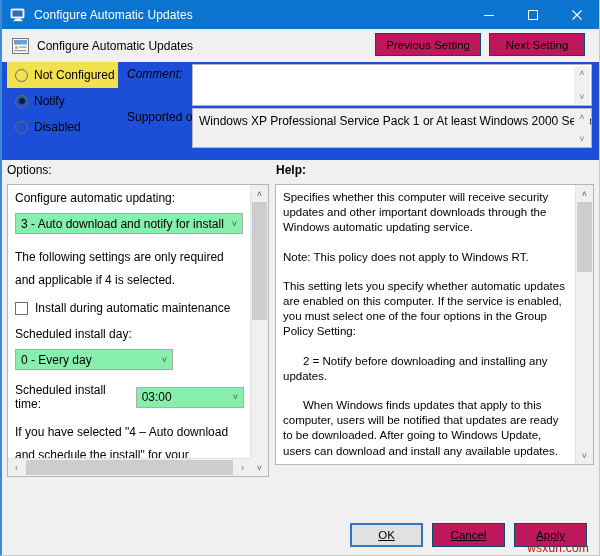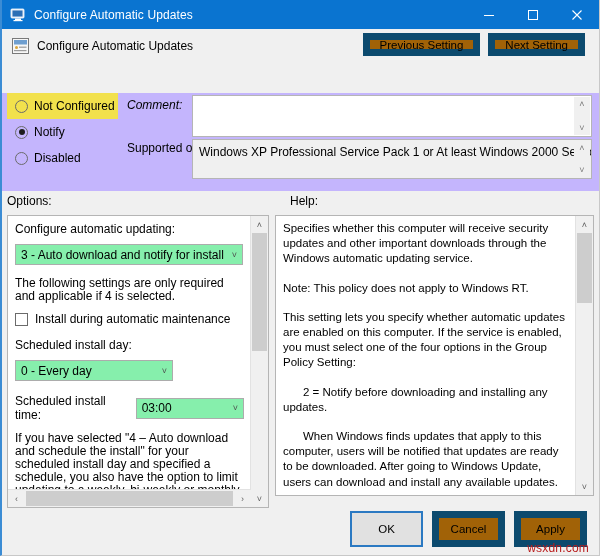--- a/index.html
+++ b/index.html
@@ -88,38 +88,37 @@
     position: absolute;
     right: 14px;
     top: 4px;
     display: flex;
     gap: 8px;
   }
   .btn {
     font-family: "Liberation Sans", sans-serif;
     font-size: 11.5px;
     color: #000000;
-    background: #a16207;
-    border: 7px solid #0c4a6e;
+    background: #be185d;
+    border: 1px solid #0c4a6e;
     height: 23px;
     padding: 0 10px;
     box-sizing: border-box;
     display: inline-flex;
     align-items: center;
     justify-content: center;
     white-space: nowrap;
   }
   .btn.wide { min-width: 96px; }
 
   
   .state-block {
     position: relative;
     height: 98px;
-    background: #c4b5fd;
-    margin-top: 31px;
+    background: #1d4ed8;
   }
   .radio-col {
     position: absolute;
     left: 5px;
     top: 0px;
     width: 120px;
   }
   .radio-row {
     display: flex;
     align-items: center;
@@ -202,21 +201,21 @@
     font-size: 9px;
   }
   .mini-scroll .arrow { line-height: 12px; padding: 1px 0; }
 
   
   .panes-labels {
     position: relative;
     height: 24px;
   }
   .lbl-options { position: absolute; left: 5px; top: 3px; font-size: 12px; }
-  .lbl-help { position: absolute; left: 288px; top: 3px; font-size: 12px; }
+  .lbl-help { position: absolute; left: 274px; top: 3px; font-size: 12px; font-weight: bold; }
 
   .panes {
     position: relative;
     height: 293px;
     margin: 0 8px 8px 5px;
   }
   .pane {
     position: absolute;
     top: 0;
     background: #ffffff;
@@ -232,21 +231,21 @@
     left: 0; top: 0;
     width: 244px;
     height: 275px;
     padding: 6px 8px 0 7px;
     box-sizing: border-box;
     font-size: 12px;
     color: #000;
     overflow: hidden;
   }
   .opt-line { margin: 0 0 7px 0; line-height: 15px; }
-  .opt-para { margin: 2px 0 9px 0; line-height: 13px; }
+  .opt-para { margin: 2px 0 9px 0; line-height: 23px; }
 
   select.combo, .combo {
     font-family: "Liberation Sans", sans-serif;
     font-size: 12px;
     color: #000;
     background: #86efac;
     border: 1px solid #acacac;
     height: 21px;
     box-sizing: border-box;
     display: inline-flex;
@@ -364,21 +363,21 @@
   .help-content p.indent { text-indent: 20px; }
 
   
   .footer {
     position: absolute;
     right: 12px;
     bottom: 8px;
     display: flex;
     gap: 9px;
   }
-  .btn.footer-btn { min-width: 73px; height: 36px; }
+  .btn.footer-btn { min-width: 73px; height: 24px; text-decoration: underline; }
   .btn.default-btn {
     border: 2px solid #2b79c2;
     background: #e1e1e1;
   }
   .watermark {
     position: absolute;
     right: 10px;
     bottom: 0px;
     font-size: 12px;
     color: #b91c1c;

